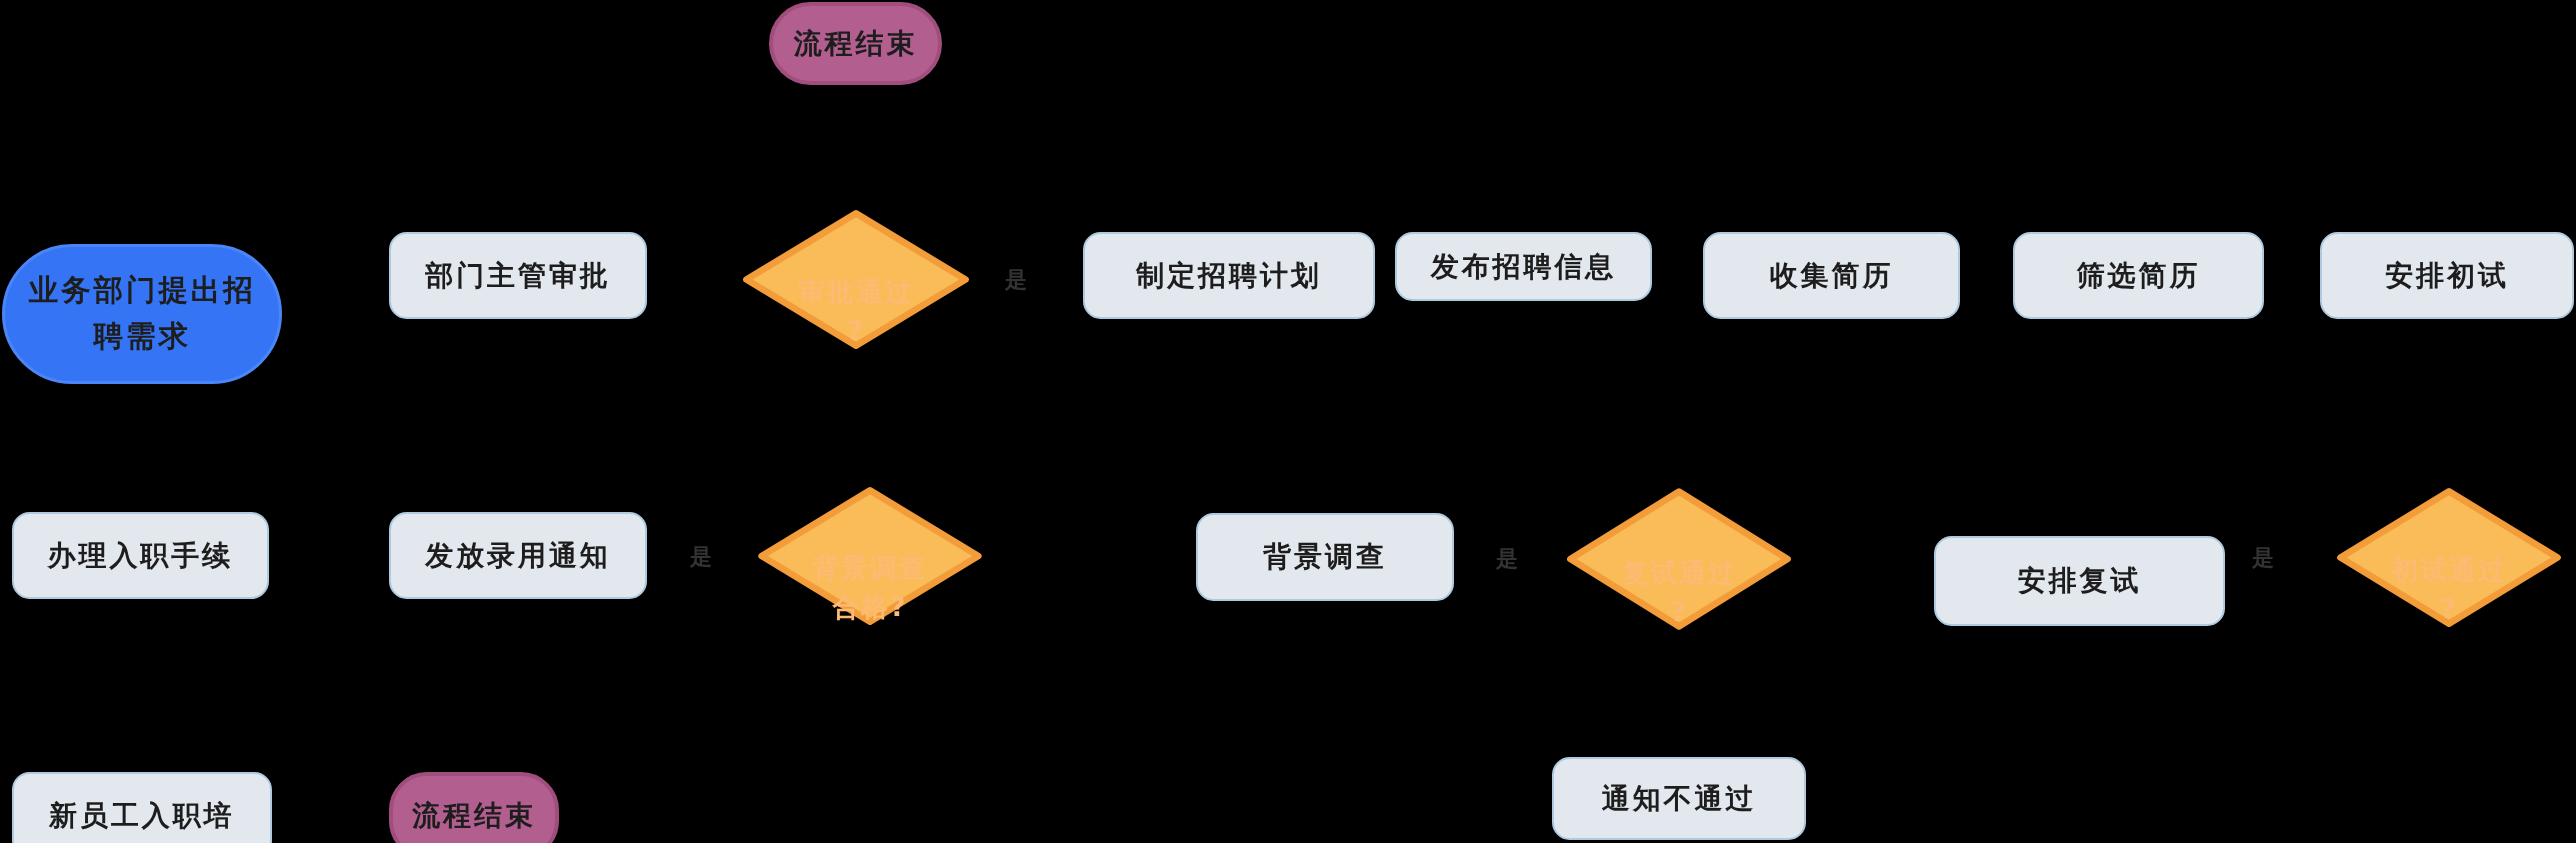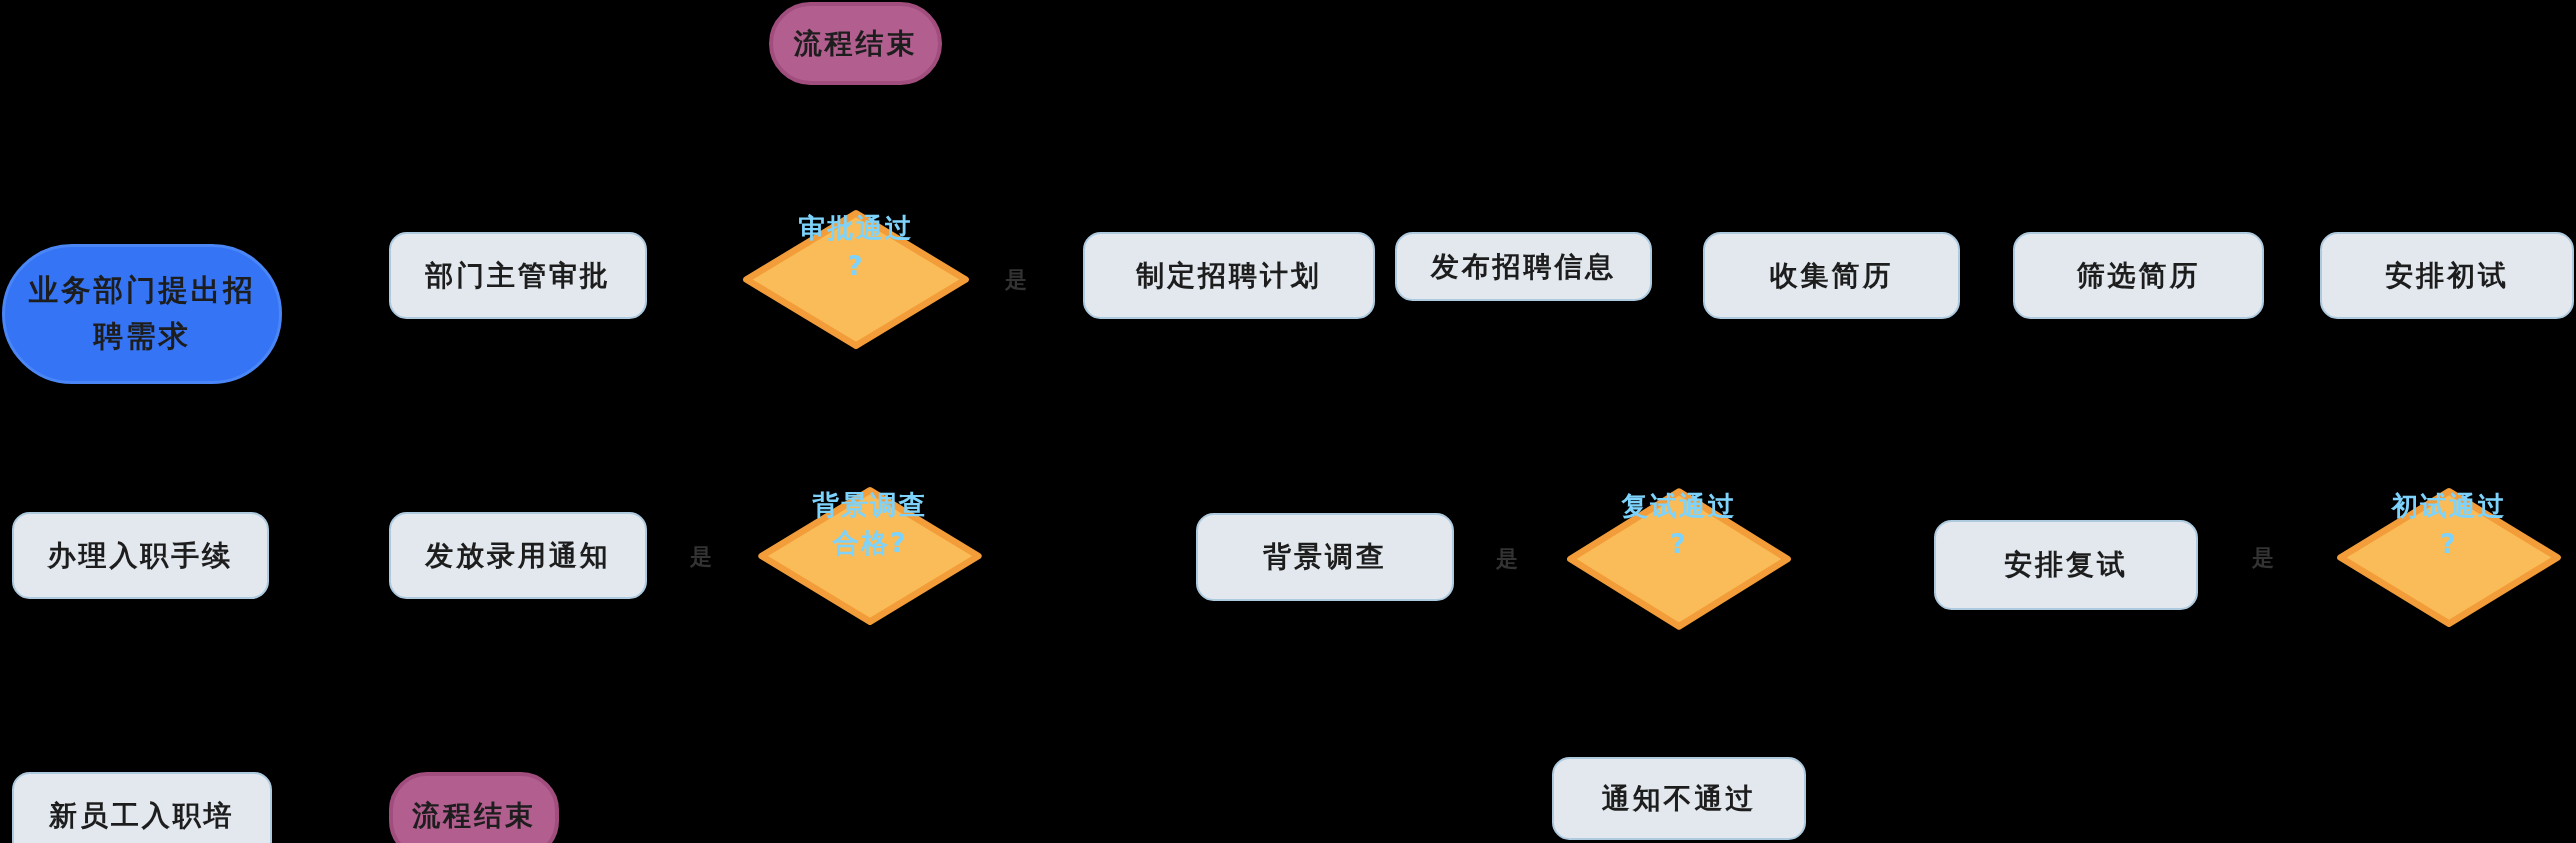--- a/index.html
+++ b/index.html
@@ -42,24 +42,24 @@
   .start {
     background: #3575f5;
     border: 3.7px solid #4b86f6;
     border-radius: 71px;
     font-size: 29.5px;
     line-height: 1.55;
   }
   .diamond {
     position: absolute;
     display: flex;
-    align-items: flex-start;
+    align-items: flex-end;
     justify-content: center;
     text-align: center;
-    color: #7dd3fc;
+    color: #fdba74;
     font-size: 26.5px;
     font-weight: bold;
     letter-spacing: 2.2px;
     white-space: pre-line;
     line-height: 1.45;
   }
   .diamond svg {
     position: absolute;
     left: 0; top: 0;
   }
@@ -83,21 +83,21 @@
   #plan              { left: 1083px; top: 232px;  width: 292px; height: 87px; }
   #publish           { left: 1395px; top: 232px;  width: 257px; height: 69px; }
   #collect           { left: 1703px; top: 232px;  width: 257px; height: 87px; }
   #screen            { left: 2013px; top: 232px;  width: 251px; height: 87px; }
   #first-interview   { left: 2320px; top: 232px;  width: 254px; height: 87px; }
   #onboard           { left: 11.8px;   top: 512px;  width: 257px; height: 87px; }
   #offer             { left: 389px;  top: 512px;  width: 258px; height: 87px; }
   #background-q      { left: 757px; top: 486px;  width: 226px; height: 140px; }
   #background        { left: 1196px; top: 513px;  width: 258px; height: 88px; }
   #second-q          { left: 1566px; top: 487px;  width: 226px; height: 144px; }
-  #second-interview  { left: 1934px; top: 520px;  width: 264px; height: 90px; }
+  #second-interview  { left: 1934px; top: 536px;  width: 291px; height: 90px; }
   #first-q           { left: 2336px; top: 487px;  width: 226px; height: 141px; }
   #training          { left: 11.8px;   top: 772px; width: 260px; height: 87px; }
   #end-bottom        { left: 389px;  top: 772px; width: 170px; height: 87px; border-radius: 38px; }
   #notify-fail       { left: 1552px; top: 757px; width: 254px; height: 83px; }
 
   #yes-approve    { left: 1016px; top: 280px; }
   #yes-background { left: 701px;  top: 557px; }
   #yes-second     { left: 1507px; top: 559px; }
   #yes-first      { left: 2263px; top: 558px; }
 </style>

